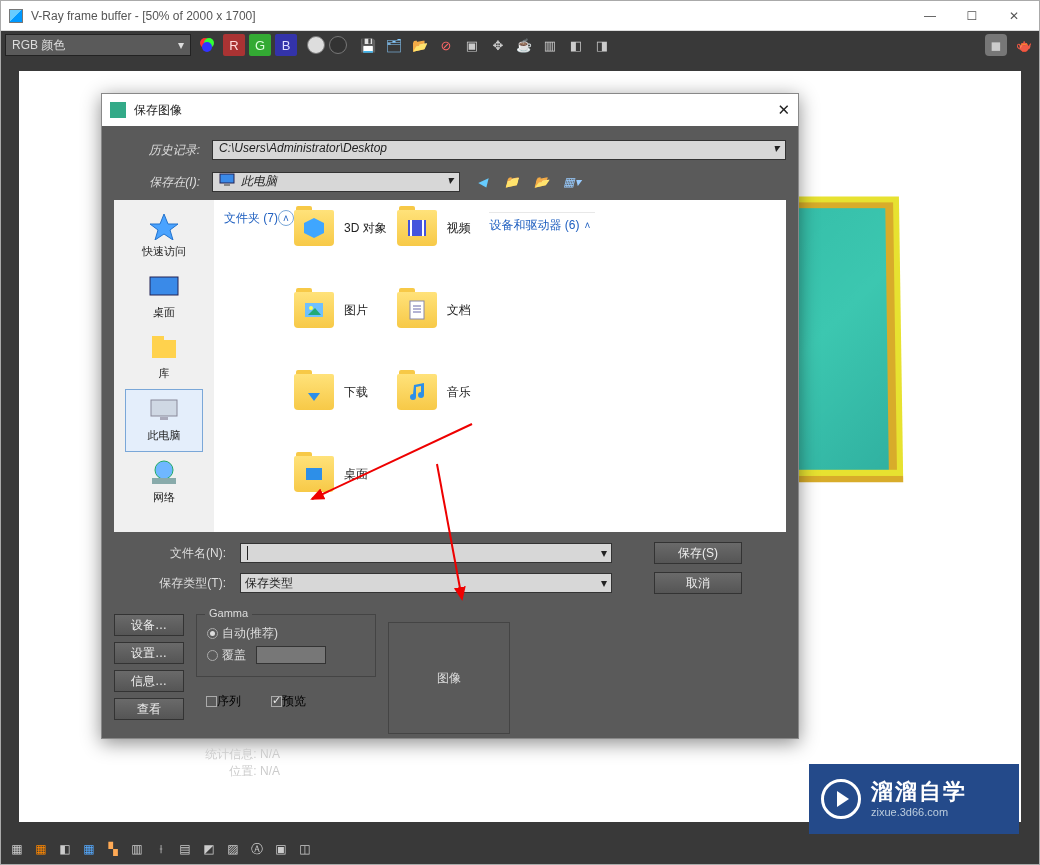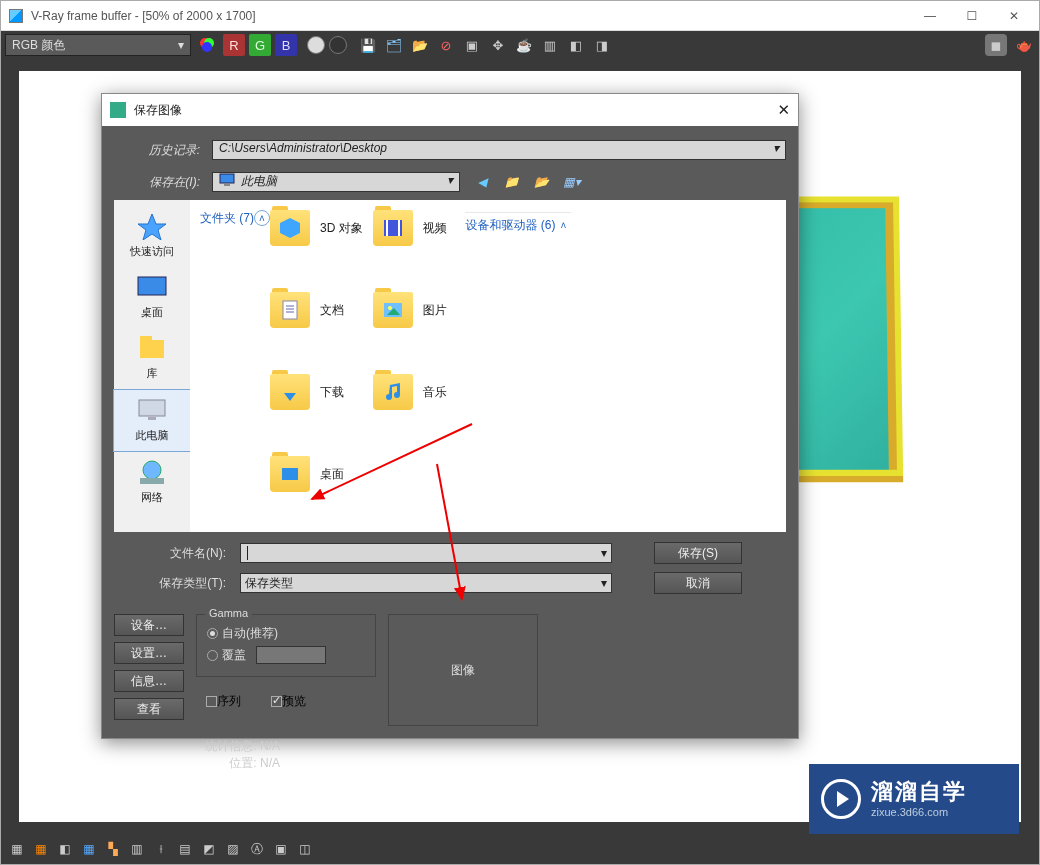--- a/index.html
+++ b/index.html
@@ -95,21 +95,21 @@
     flex:1; height:20px; background:#d7d7d7; color:#222; display:flex;align-items:flex-start;
     padding:0 6px; border:1px solid #333;
   }
   .dlg-dropdown.short { flex:0 0 248px; }
   .dlg-dropdown .dd-caret { margin-left:auto; }
   .dlg-nav-icons { display:flex; gap:10px; }
   .nav-ic { width:20px;height:20px;display:flex;align-items:center;justify-content:center; }
 
   .dlg-main { display:flex; height:332px; }
   .places-bar {
-    width:76px; background:#f0f0f0; color:#222; display:flex;flex-direction:column;
+    width:100px; background:#f0f0f0; color:#222; display:flex;flex-direction:column;
     align-items:center; padding-top:6px;
   }
   .place-item {
     width:78px; padding:6px 2px 8px; text-align:center; font-size:11px;
     display:flex;flex-direction:column;align-items:center;gap:4px;
   }
   .place-item.selected { border:1px solid #7aa7d8; background:#e4eefb; }
   .place-ic { width:32px;height:28px; }
 
   .file-area {
@@ -169,22 +169,22 @@
   }
   .gamma-box .legend { position:absolute;top:-8px;left:8px;background:#5a5a5a;padding:0 4px;font-size:11px; }
   .radio-row { display:flex;align-items:center;gap:4px;margin:4px 0;font-size:12px; }
   .radio-dot { width:11px;height:11px;border:1px solid #aaa;border-radius:50%;display:inline-block; }
   .radio-dot.checked::after{content:'';display:block;width:5px;height:5px;background:#ddd;border-radius:50%;margin:2px;}
   .spin-input { width:70px;height:18px;background:#777;border:1px solid #333;margin-left:6px; }
   .check-row { display:flex;align-items:center;gap:0;margin-top:6px; }
   .chk { width:11px;height:11px;border:1px solid #aaa;display:inline-block;position:relative; }
   .chk.checked::after{content:'✓';position:absolute;top:-3px;left:0;font-size:11px;color:#eee;}
   .image-preview-box {
-    width:150px;height:112px;border:1px solid #444;background:#5a5a5a;
-    display:flex;align-items:center;justify-content:center;color:#ddd;
+    width:122px;height:112px;border:1px solid #444;background:#5a5a5a;
+    display:flex;align-items:center;justify-content:center;color:#ddd;margin-top:8px;
   }
   .stats { padding:4px 12px 10px; color:#ccc; font-size:12px; text-align:right; width:190px; }
 
   
   .arrow {
     position:absolute; pointer-events:none;
   }
   .arrow-line {
     stroke:#e00; stroke-width:2; fill:none;
     marker-end:url(#arrowhead);
@@ -376,43 +376,43 @@
                     </svg>
                   </div>
                 </div>
               <div class="folder-label">视频</div>
             </div>
             <div class="folder-item">
               <div class="folder-ic-wrap">
                   <div class="folder-tab"></div>
                   <div class="folder-bg"></div>
                   <div class="folder-overlay">
+                    <svg width="22" height="22">
+                      <rect x="2" y="4" width="18" height="14" fill="#6fc0ff"></rect>
+                      <circle cx="8" cy="9" r="2" fill="#ff5"></circle>
+                      <polygon points="5,16 12,9 18,16" fill="#2a7"></polygon>
+                    </svg>
+                  </div>
+                </div>
+              <div class="folder-label">图片</div>
+            </div>
+            <div class="folder-item">
+              <div class="folder-ic-wrap">
+                  <div class="folder-tab"></div>
+                  <div class="folder-bg"></div>
+                  <div class="folder-overlay">
                     <svg width="20" height="22">
                       <rect x="3" y="2" width="14" height="18" fill="#fff" stroke="#88a"></rect>
                       <line x1="6" y1="7" x2="14" y2="7" stroke="#66a"></line>
                       <line x1="6" y1="10" x2="14" y2="10" stroke="#66a"></line>
                       <line x1="6" y1="13" x2="14" y2="13" stroke="#66a"></line>
                     </svg>
                   </div>
                 </div>
               <div class="folder-label">文档</div>
-            </div>
-            <div class="folder-item">
-              <div class="folder-ic-wrap">
-                  <div class="folder-tab"></div>
-                  <div class="folder-bg"></div>
-                  <div class="folder-overlay">
-                    <svg width="22" height="22">
-                      <rect x="2" y="4" width="18" height="14" fill="#6fc0ff"></rect>
-                      <circle cx="8" cy="9" r="2" fill="#ff5"></circle>
-                      <polygon points="5,16 12,9 18,16" fill="#2a7"></polygon>
-                    </svg>
-                  </div>
-                </div>
-              <div class="folder-label">图片</div>
             </div>
             <div class="folder-item">
               <div class="folder-ic-wrap">
                   <div class="folder-tab"></div>
                   <div class="folder-bg"></div>
                   <div class="folder-overlay">
                     <svg width="22" height="22">
                       <polygon points="11,2 11,12 5,12 11,20 17,12 11,12" fill="#2d8fe8"></polygon>
                     </svg>
                   </div>

